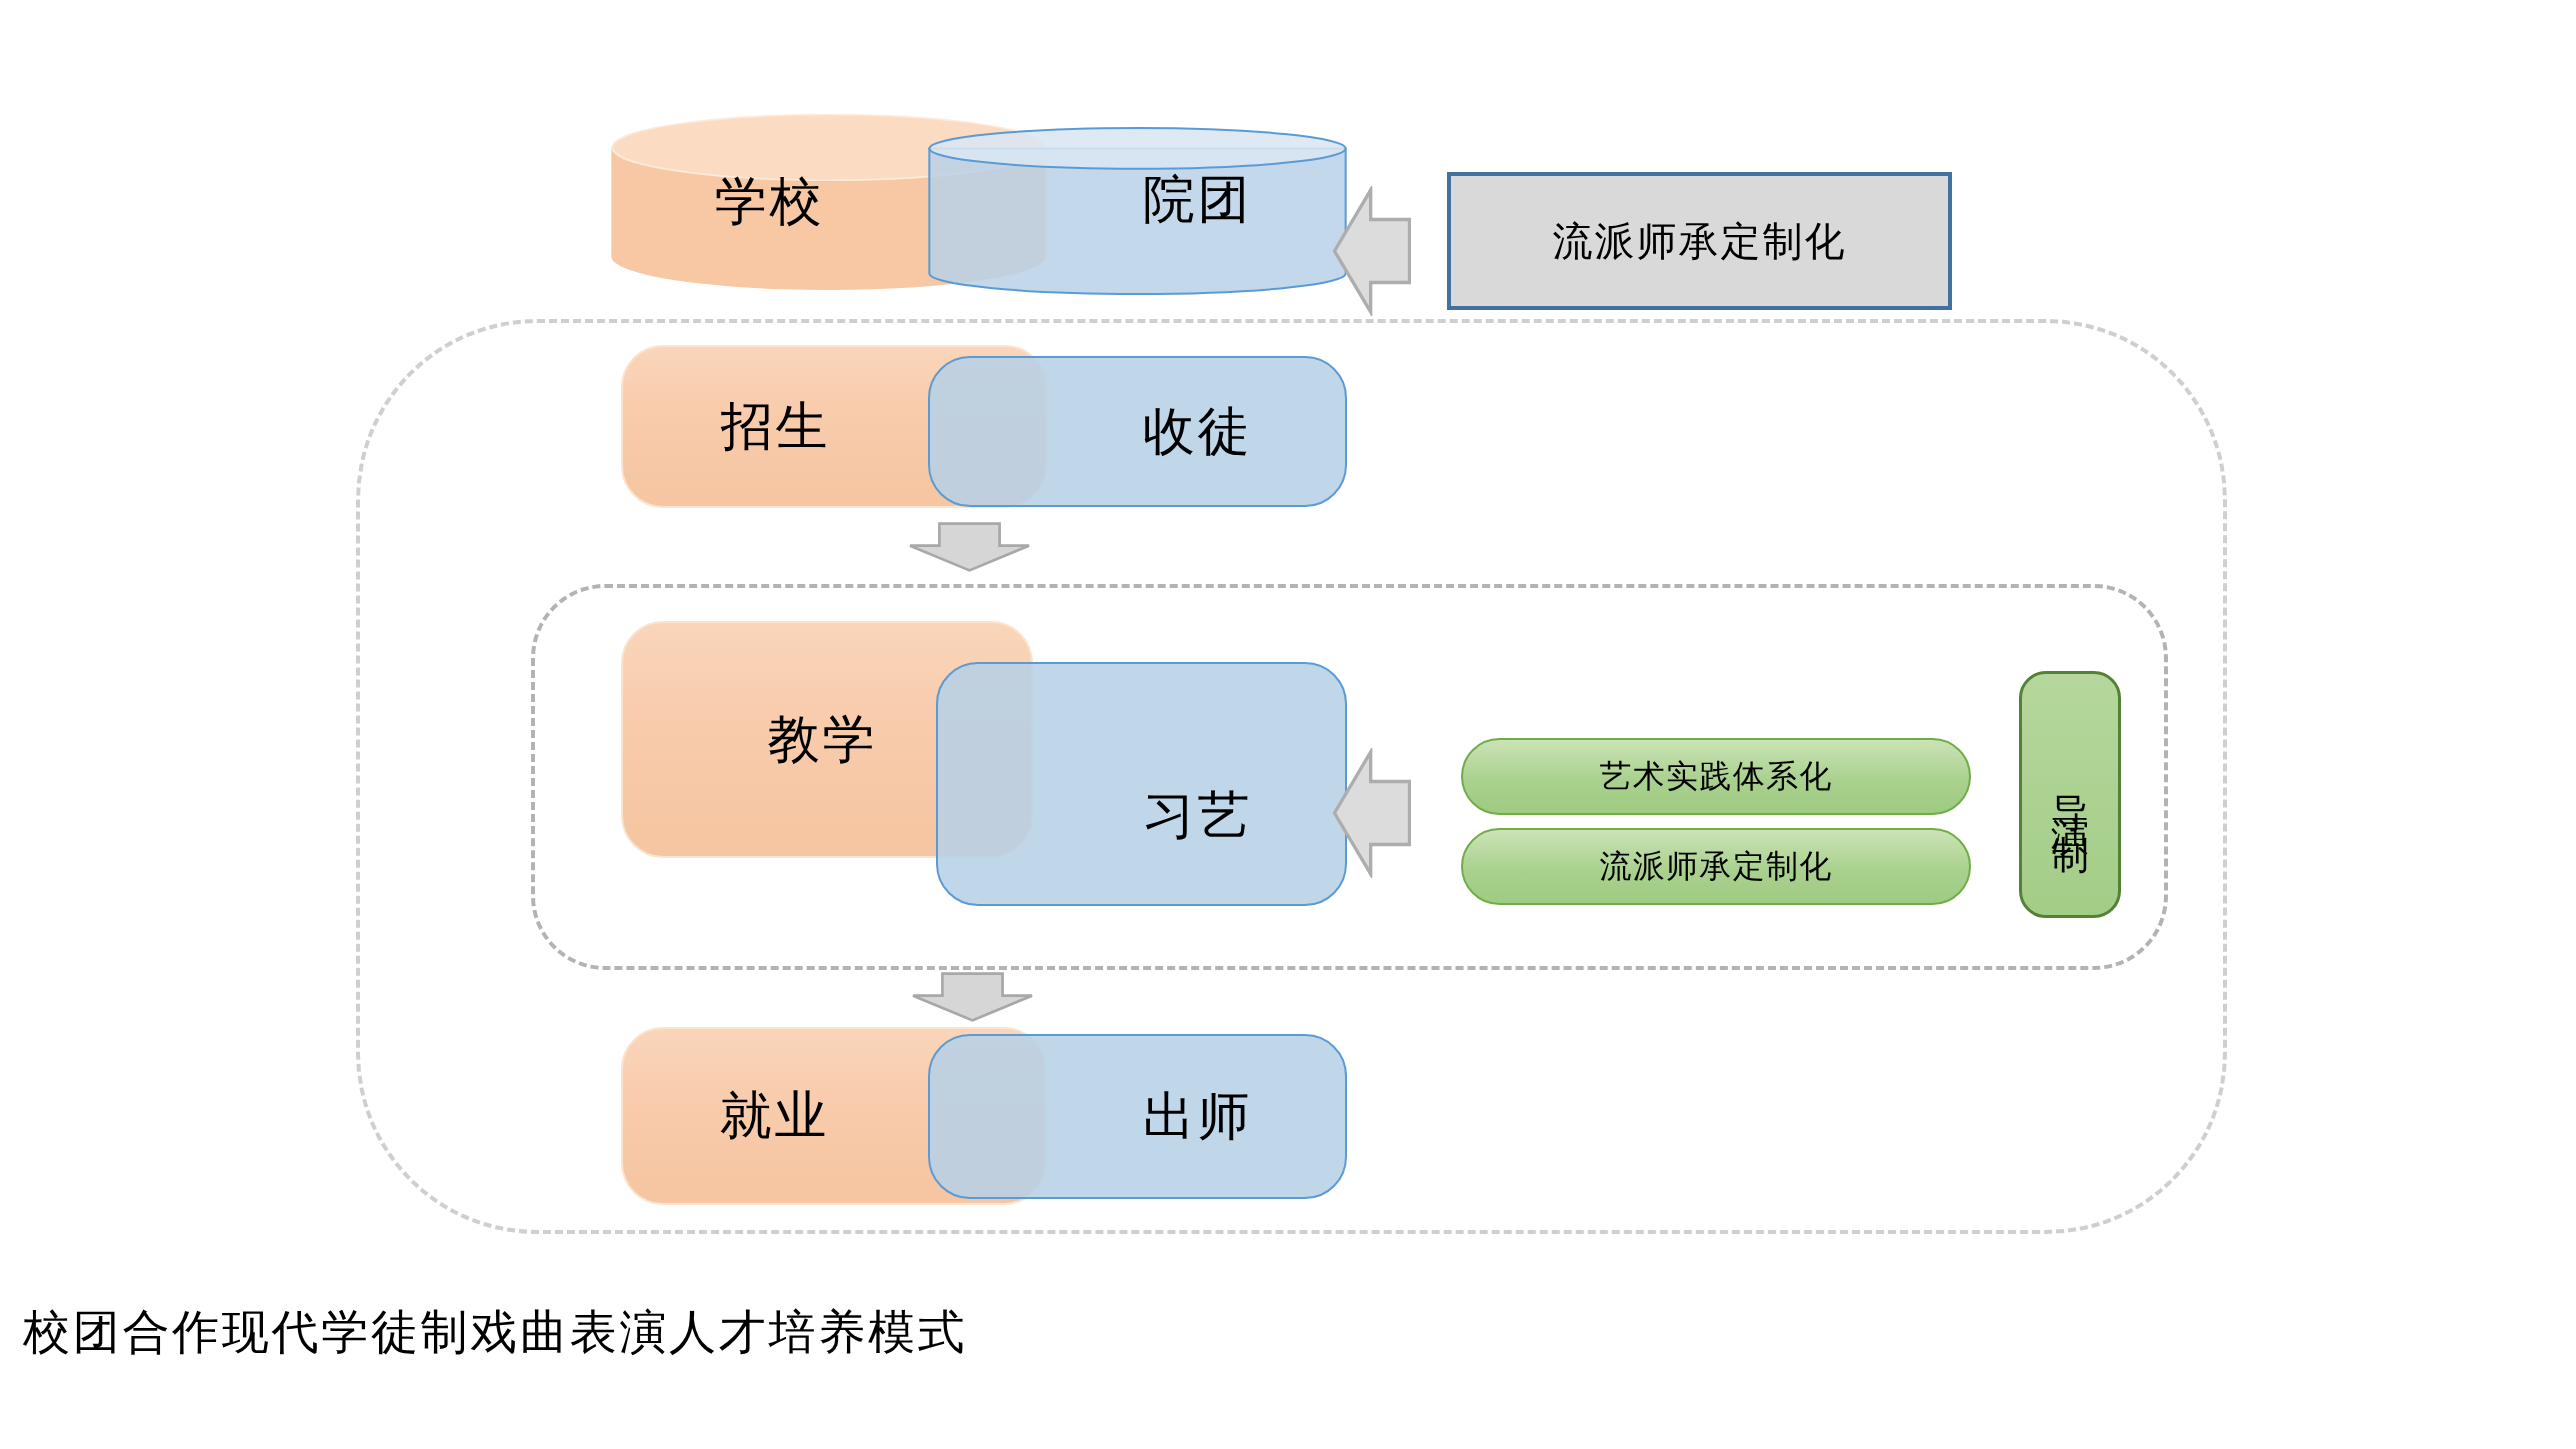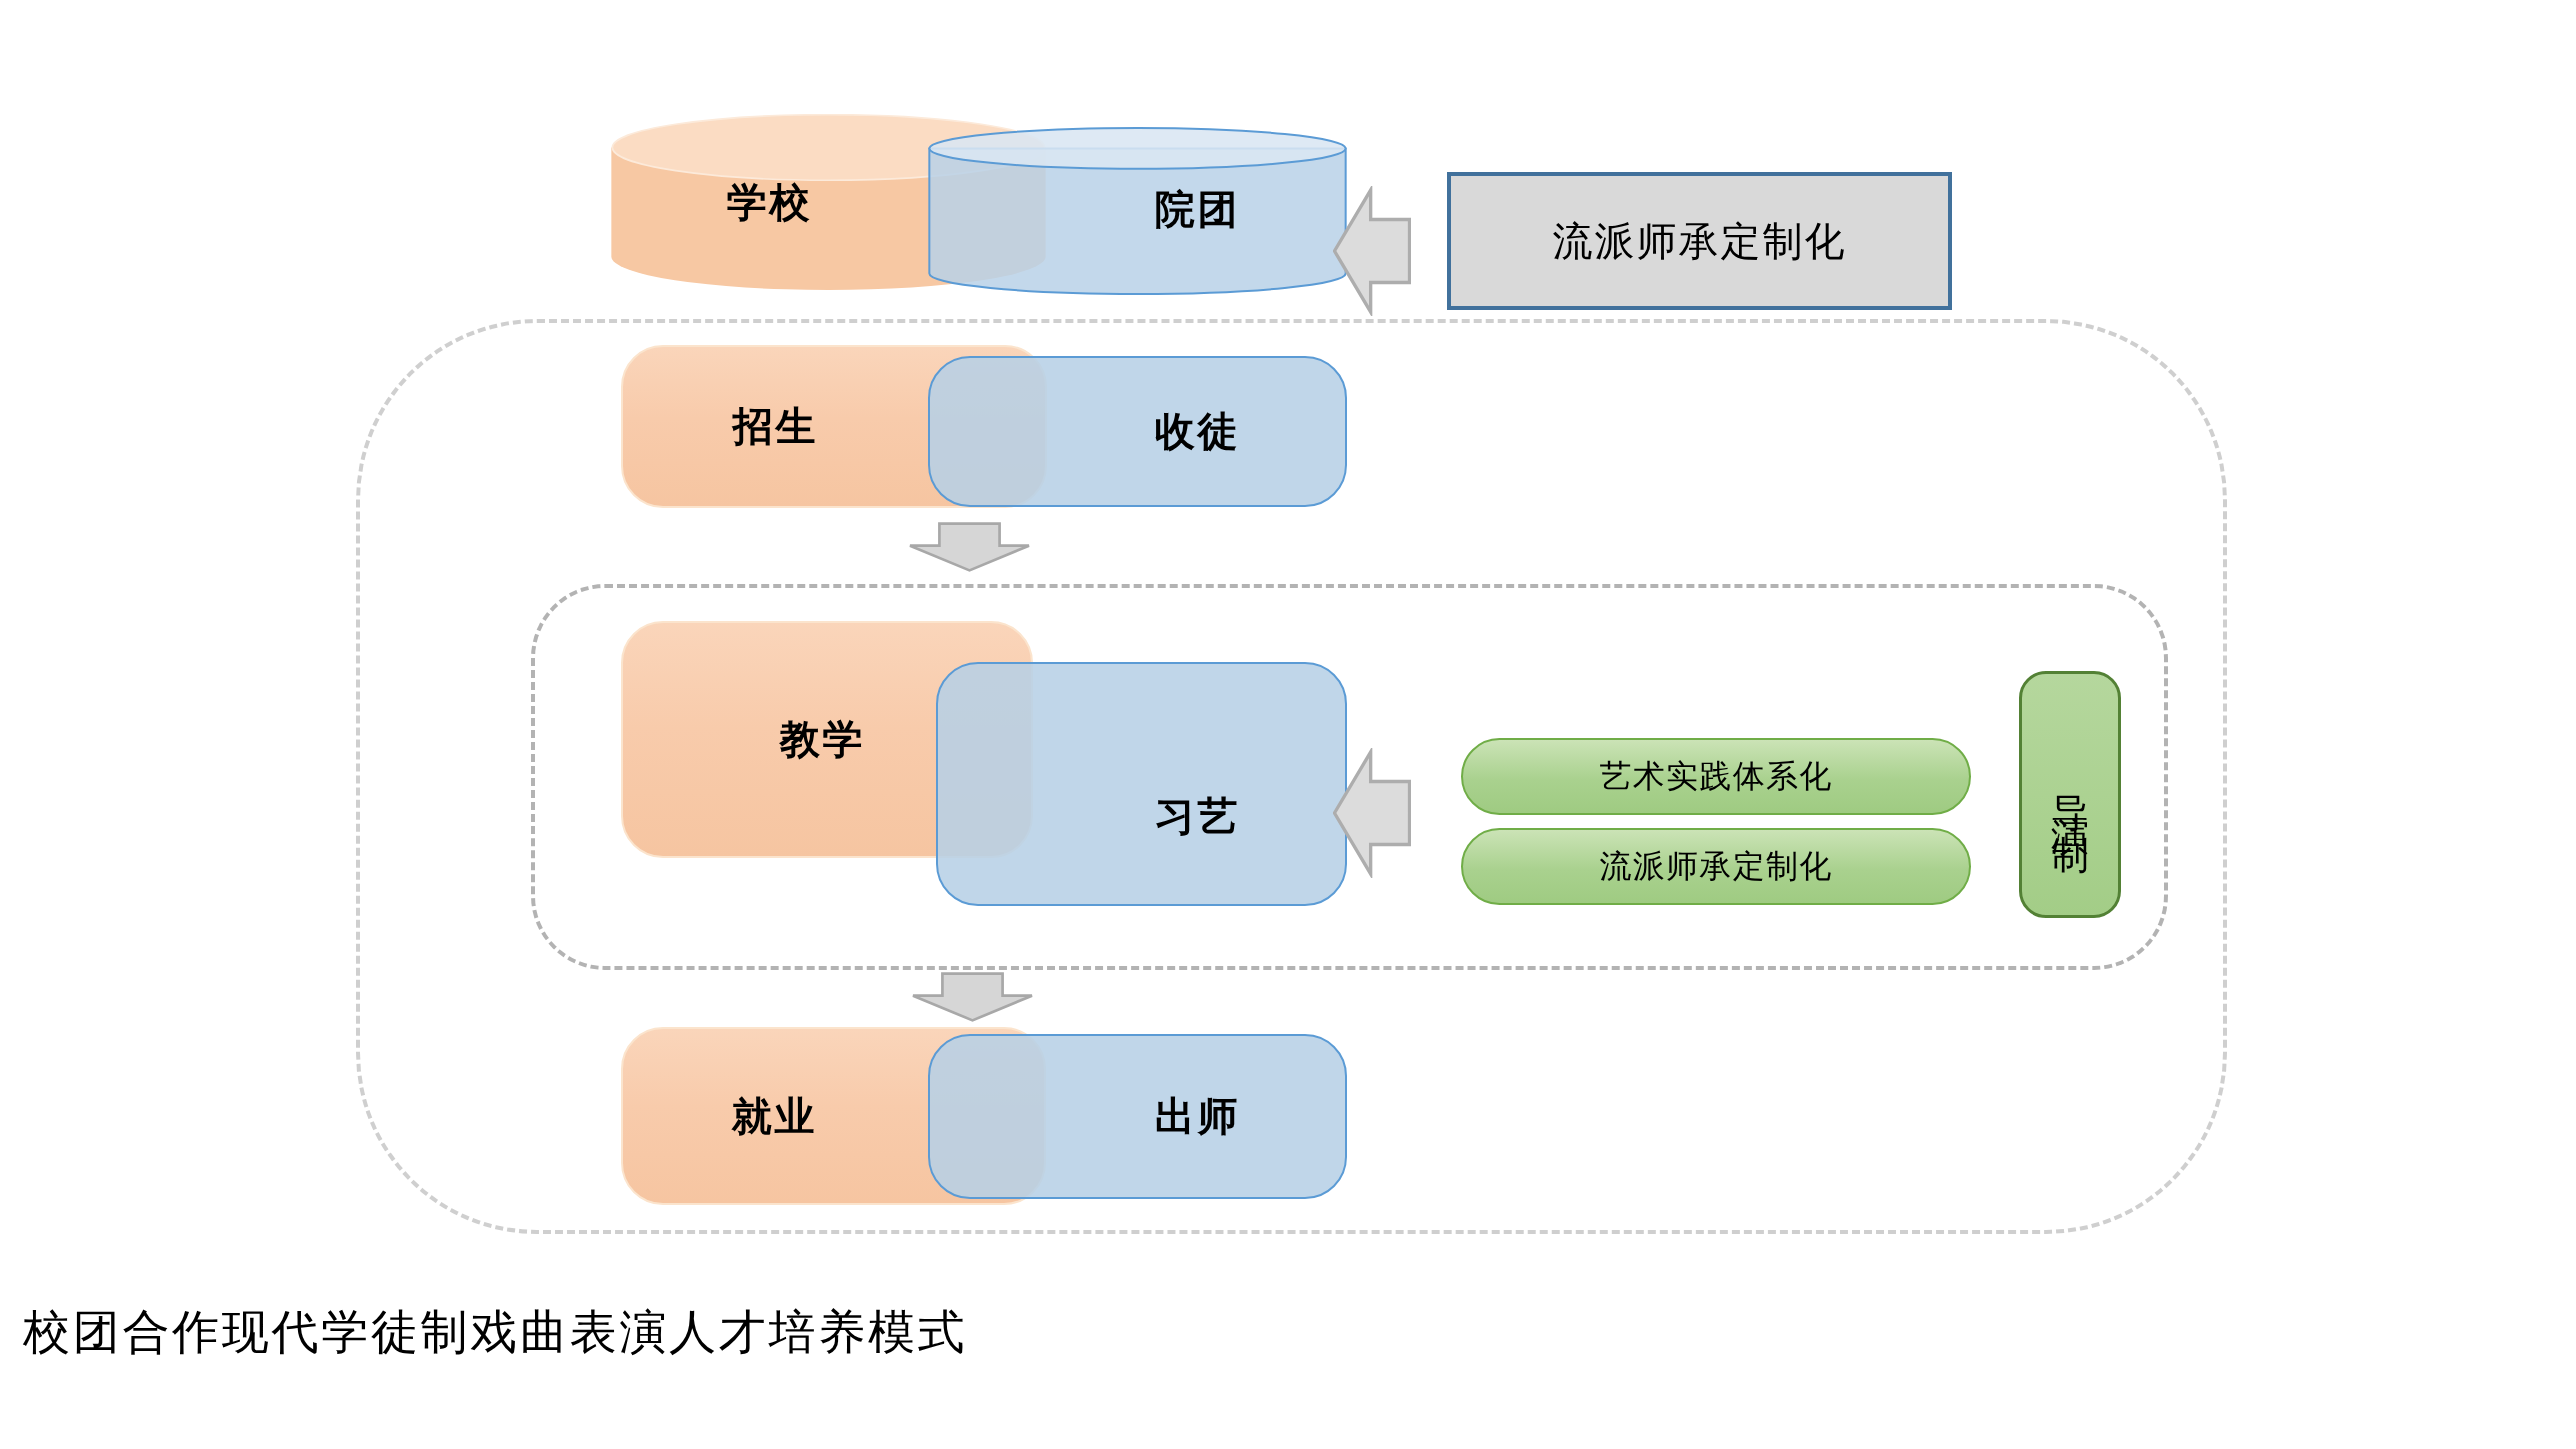--- a/index.html
+++ b/index.html
@@ -23,23 +23,23 @@
 
   .b-zhaosheng{left:621px;top:345px;width:426px;height:163px;}
   .b-shoutu{left:928px;top:356px;width:419px;height:151px;}
   .b-jiaoxue{left:621px;top:621px;width:412px;height:237px;}
   .b-xiyi{left:936px;top:662px;width:411px;height:244px;}
   .b-jiuye{left:621px;top:1027px;width:425px;height:178px;}
   .b-chushi{left:928px;top:1034px;width:419px;height:165px;}
 
   
   .lbl{display:flex;align-items:center;justify-content:center;
-    font-size:40px;letter-spacing:2.7px;z-index:3;color:#000;font-weight:bold;}
+    font-size:52px;letter-spacing:2.7px;z-index:3;color:#000;}
   .l-xuexiao{left:611px;top:114px;width:317px;height:176px;}
-  .l-yuantuan{left:1047px;top:125px;width:301px;height:168px;text-align:center;}
+  .l-yuantuan{left:1047px;top:116px;width:301px;height:168px;text-align:center;}
   .l-zhaosheng{left:621px;top:345px;width:309px;height:163px;}
   .l-shoutu{left:1047px;top:356px;width:301px;height:151px;}
   .l-jiaoxue{left:621px;top:621px;width:315px;height:237px;padding-left:44px;}
   .l-xiyi{left:1047px;top:662px;width:301px;height:244px;margin-top:32px;}
   .l-jiuye{left:621px;top:1027px;width:307px;height:178px;}
   .l-chushi{left:1047px;top:1034px;width:301px;height:165px;}
 
   
   .coop-box{left:1447px;top:172px;width:505px;height:138px;box-sizing:border-box;
     background:#D9D9D9;border:4px solid #41719C;display:flex;align-items:center;

